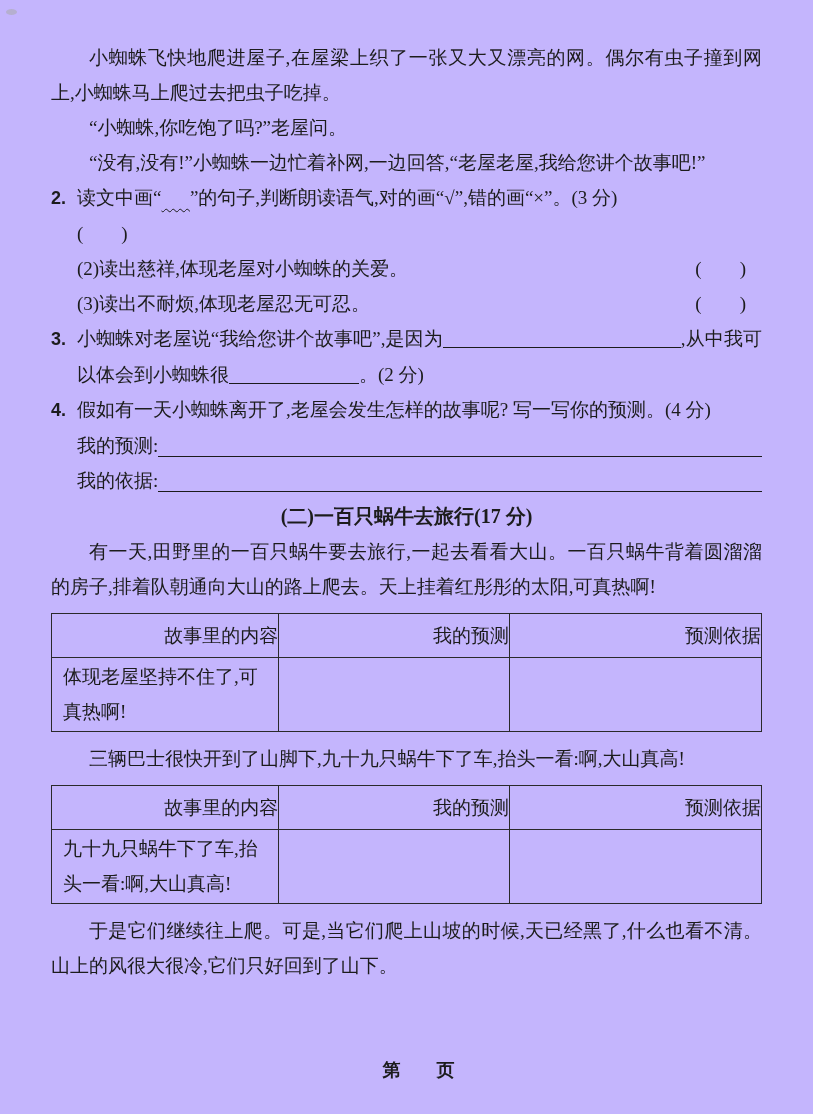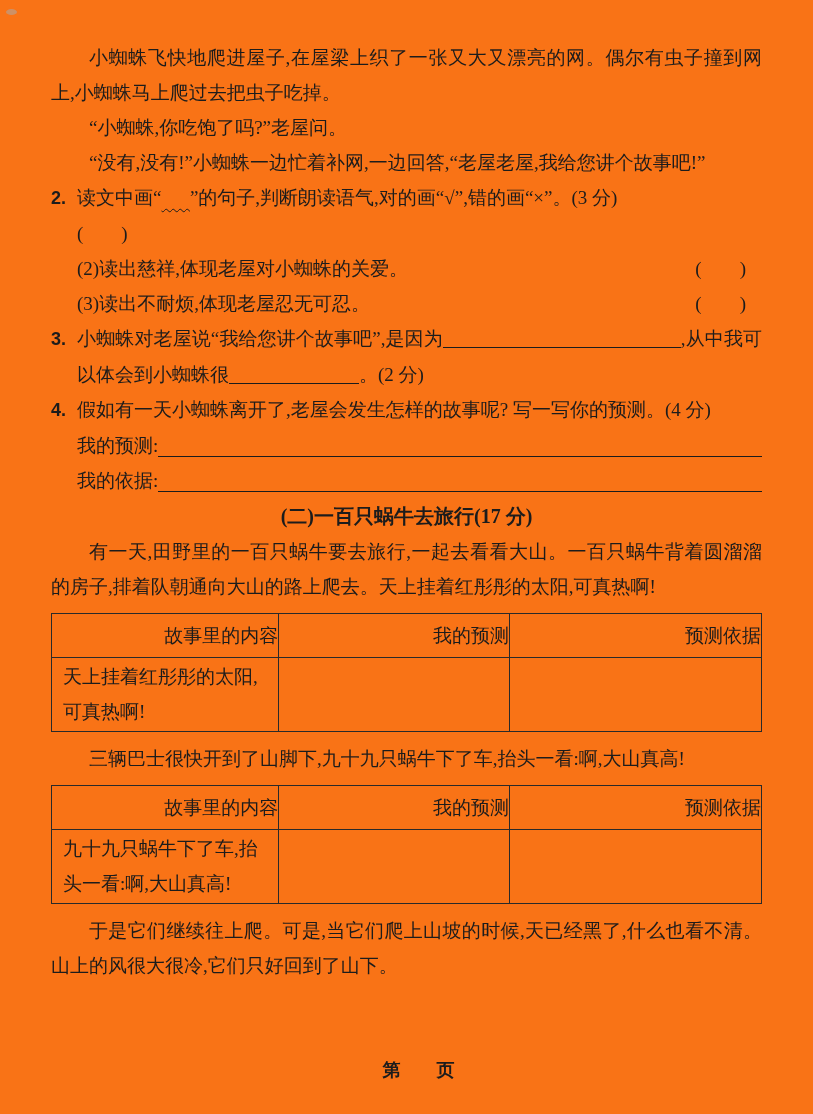--- a/index.html
+++ b/index.html
@@ -6,21 +6,21 @@
     margin: 0;
     padding: 0;
     background: #ffffff;
   }
   .page {
     position: relative;
     width: 813px;
     height: 1114px;
     box-sizing: border-box;
     padding: 40px 51px 0 51px;
-    background: #f97316;
+    background: #c4b5fd;
     color: #1c1c1c;
     font-family: "Liberation Serif", "DejaVu Serif", serif;
     font-size: 19px;
     line-height: 35px;
     overflow: hidden;
   }
   .smudge {
     position: absolute;
     top: 9px; left: 6px;
     width: 11px; height: 6px;
@@ -178,21 +178,21 @@
       </colgroup>
     <thead>
       <tr>
         <th>故事里的内容</th>
         <th>我的预测</th>
         <th>预测依据</th>
       </tr>
     </thead>
     <tbody>
       <tr>
-        <td>天上挂着红彤彤的太阳,可真热啊!</td>
+        <td>体现老屋坚持不住了,可真热啊!</td>
         <td></td>
         <td></td>
       </tr>
     </tbody>
   </table>
 
   <p class="para">三辆巴士很快开到了山脚下,九十九只蜗牛下了车,抬头一看:啊,大山真高!</p>
 
   <table class="pred-table">
     <colgroup>

